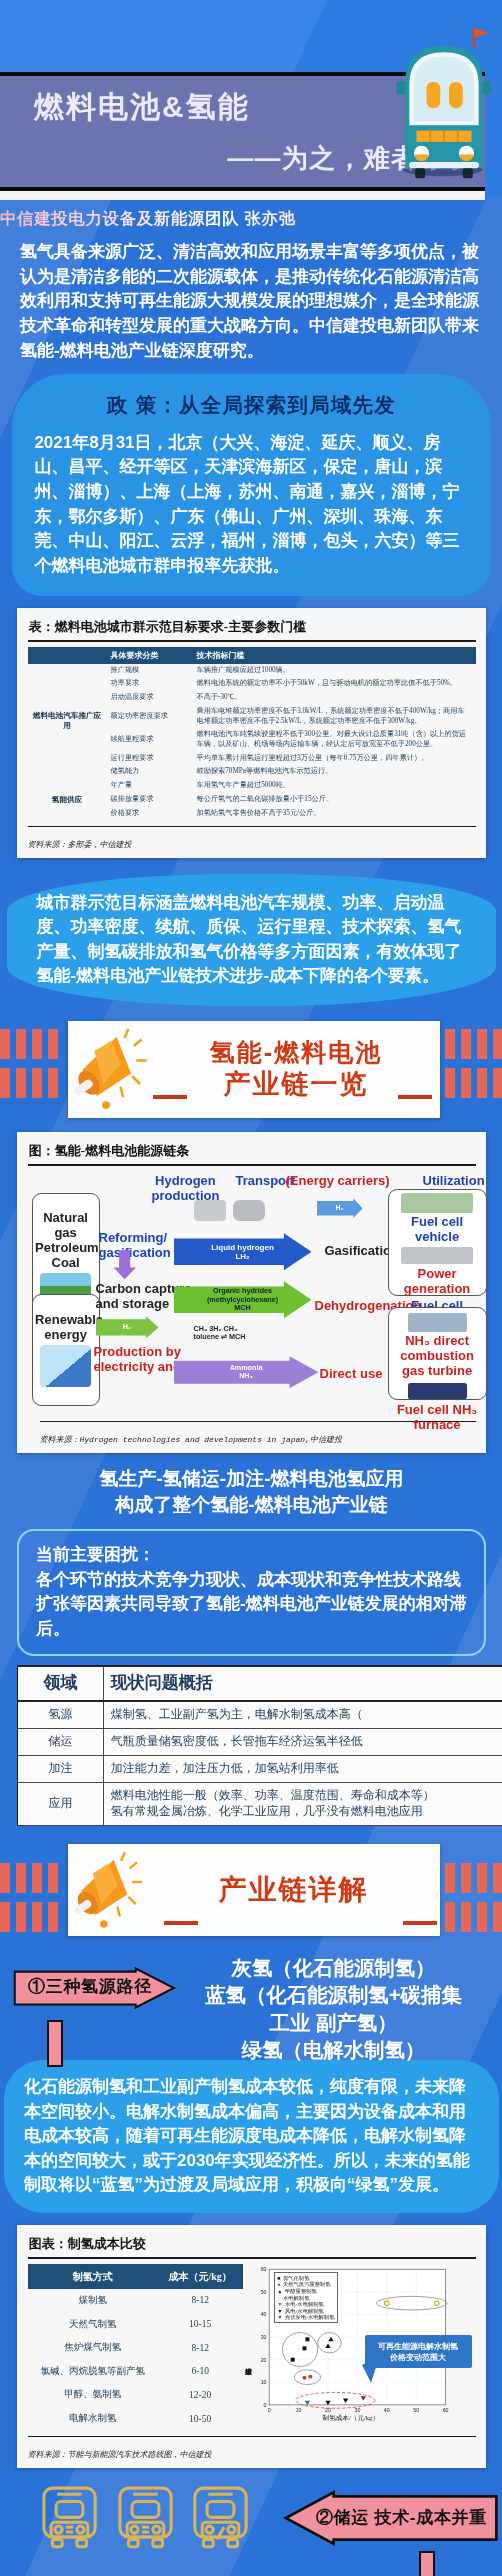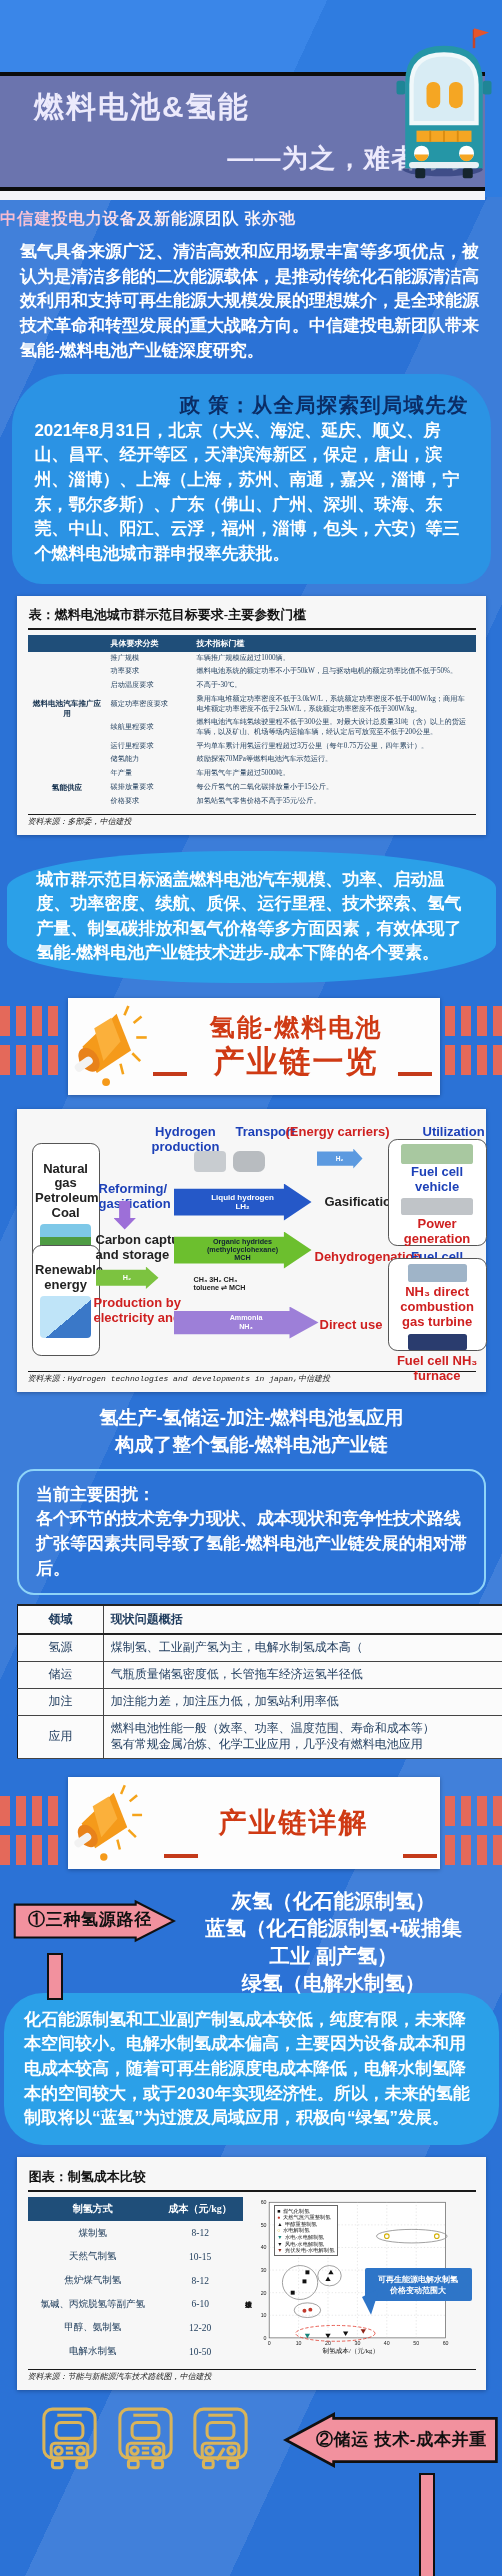--- a/index.html
+++ b/index.html
@@ -23,60 +23,60 @@
   .bus{position:absolute;right:9.2px;top:18.4px;}
   
   .credit{margin-top:10.5px;text-align:left;font-size:16.4px;font-weight:900;letter-spacing:0.7px;
     background:linear-gradient(90deg,#f7b9cf,#ffffff 45%,#f29ab8);-webkit-background-clip:text;background-clip:text;color:#f6b4cc;-webkit-text-fill-color:transparent;}
   .intro-row{display:flex;align-items:center;gap:12px;margin:14.5px 0 0 18.4px;}
   .intro-label{font-size:24px;font-weight:900;color:#fff;letter-spacing:1.3px;}
   .p{color:#fff;font-weight:800;font-size:17px;line-height:1.45;}
   .intro-text{margin:10.5px 20px 0 20px;}
   
   .policy{margin:10.5px 12px 0 12px;background:#2b93e4;border-radius:53px 53px 30px 30px;padding:17px 22.4px 17px 22.4px;}
-  .policy-title{text-align:right;font-size:20.4px;font-weight:900;color:#0b2d66;letter-spacing:1.3px;}
+  .policy-title{text-align:center;font-size:20.4px;font-weight:900;color:#0b2d66;letter-spacing:1.3px;margin-bottom:12px;}
   
   .card{background:#f7f7f7;margin:12px 17px 0 17px;padding:8px 10.5px;box-shadow:0 1.3px 4px rgba(0,0,20,.3);}
   .card-title{font-family:"Liberation Serif",serif;font-weight:bold;color:#111;font-size:13px;
     border-bottom:2px solid #1a1a1a;padding:2.6px 1.3px 4px 1.3px;}
   table{border-collapse:collapse;width:100%;}
   .tbl{margin-top:5.3px;font-family:"Liberation Serif",serif;color:#24415f;}
   .tbl th{background:#1f4e79;color:#fff;font-size:8px;text-align:left;padding:2.6px 4px;font-weight:bold;}
   .tbl td{font-size:7.2px;line-height:1.35;padding:2px 4px;vertical-align:middle;}
   .tbl td.grp{font-weight:bold;color:#16324f;text-align:center;font-size:7.6px;}
   .tbl td.cat{white-space:nowrap;}
   .src{font-family:"Liberation Serif",serif;font-style:italic;font-size:8px;color:#222;
-    border-top:1.3px solid #1a1a1a;margin-top:5.3px;padding-top:1px;}
+    border-top:1.3px solid #1a1a1a;margin-top:5.3px;padding-top:12px;}
   
   .coverage{margin:16px 6.6px 0 6.6px;background:#2ba0e8;border-radius:46% 46% 46% 46% / 28% 28% 30% 30%;padding:17px 30px;}
   
   .banner{position:relative;height:99px;margin-top:14.5px;}
   .banner-card{position:absolute;left:68px;top:0;width:372px;height:97px;background:#fdfdfd;
     box-shadow:0 1.3px 4px rgba(0,0,20,.3);display:flex;align-items:center;}
   .banner-text{flex:1;text-align:center;color:#cf3a14;font-weight:900;line-height:1.15;letter-spacing:2px;}
-  .bt1{font-size:25px;} .bt2{font-size:31px;margin-top:2.6px;}
+  .bt1{font-size:25px;} .bt2{font-size:27px;margin-top:2.6px;}
   .bdash{position:absolute;width:34px;height:4px;background:#c43a1a;bottom:21px;}
   .dashes{position:absolute;top:8px;display:flex;flex-direction:column;gap:9.2px;}
   .dash-row{display:flex;gap:6px;}
   .dash{width:10px;height:30px;background:#e4695a;}
   
   .diagram{position:relative;height:245px;margin-top:4px;font-weight:bold;}
   .dg{position:absolute;font-size:13px;line-height:1.15;}
   .blue{color:#1d41b8;} .red{color:#cf2020;} .dark{color:#222;}
   .dbox{border:1.3px solid #555;border-radius:9.2px;background:#fff;padding:2.6px;text-align:center;}
   .dimg{border-radius:4px;margin:2.6px auto 0 auto;}
   .arrow-r{clip-path:polygon(0 14%,80% 14%,80% 0,100% 50%,80% 100%,80% 86%,0 86%);
     display:flex;align-items:center;justify-content:center;color:#fff;font-weight:bold;}
   
   .summary{margin-top:13px;text-align:center;font-size:19px;font-weight:900;color:#fff;line-height:1.4;}
   .trouble{margin:10.5px 17px 0 17px;border:2px solid #8fd4f8;border-radius:17px;padding:12px 17px;}
   .ptable{margin:9.2px 17px 0 17px;background:#fbfbfb;border-left:1.3px solid #111;}
   .ptable td{font-family:"Liberation Serif",serif;color:#1d3a5c;font-size:12px;padding:5.3px 6.6px;line-height:1.3;
     border-bottom:1.3px solid #444;}
-  .ptable tr:first-child td{font-weight:bold;font-size:12px;border-bottom:2px solid #222;border-top:2px solid #222;border-radius:12px;}
+  .ptable tr:first-child td{font-weight:bold;font-size:17px;border-bottom:2px solid #222;border-top:2px solid #222;border-radius:12px;}
   .ptable td:first-child{width:72px;text-align:center;border-right:1.3px solid #444;}
   
   .signrow{position:relative;height:111px;margin-top:12px;}
   .sign-text{position:absolute;font-weight:900;color:#111;letter-spacing:0.7px;}
   .pole{position:absolute;background:#f2919e;border:2.6px solid #101010;}
   .htypes{position:absolute;left:168px;right:4px;top:5.3px;text-align:center;color:#fff;font-weight:900;font-size:20.4px;line-height:1.35;}
   .blob{background:#2ba0e8;border-radius:39px;padding:14.5px 20px;margin:0 4px;}
   
   .cc-wrap{display:flex;gap:1px;margin-top:5.3px;}
   .cost-tbl{width:217px;font-family:"Liberation Serif",serif;color:#24415f;}
@@ -244,20 +244,21 @@
       <div class="banner-text">
         <div class="bt1">氢能-燃料电池</div>
         <div class="bt2">产业链一览</div>
       </div>
     </div>
     <div class="bdash" style="left:153px;"></div>
     <div class="bdash" style="right:71px;"></div>
   </div>
 
   <div class="card">
+    <div class="card-title">图：氢能-燃料电池能源链条</div>
     <div class="diagram">
       <div class="dg blue pre" style="left:124px;top:4px;text-align:center;">Hydrogen
 production</div>
       <div class="dg blue" style="left:208px;top:4px;">Transport</div>
       <div class="dg red" style="left:258px;top:4px;">(Energy carriers)</div>
       <div class="dg blue" style="left:395px;top:4px;">Utilization</div>
 
       <div class="dg dbox pre dark" style="left:4px;top:22.4px;width:61px;">
         <span class="pre">Natural gas
 Petroleum
@@ -304,21 +305,21 @@
         <div class="blue" style="margin-top:2.6px;">Fuel cell</div>
       </div>
       <div class="dg dbox" style="left:360px;top:137px;width:92px;height:86px;">
         <div style="width:59px;height:18.4px;background:#9fb4c8;border-radius:2.6px;margin:2.6px auto;"></div>
         <div class="red pre">NH₃ direct combustion
 gas turbine</div>
         <div style="width:59px;height:16px;background:#2a3c6e;border-radius:2.6px;margin:4px auto;"></div>
         <div class="red">Fuel cell NH₃ furnace</div>
       </div>
     </div>
-    <div class="src" style="font-family:'Liberation Mono',monospace;">资料来源：Hydrogen technologies and developments in japan,中信建投</div>
+    <div class="src" style="font-family:'Liberation Mono',monospace;margin-left:12px;">资料来源：Hydrogen technologies and developments in japan,中信建投</div>
   </div>
 
   <div class="summary pre">氢生产-氢储运-加注-燃料电池氢应用
 构成了整个氢能-燃料电池产业链</div>
 
   <div class="trouble">
     <div class="p pre">当前主要困扰：
 各个环节的技术竞争力现状、成本现状和竞争性技术路线扩张等因素共同导致了氢能-燃料电池产业链发展的相对滞后。</div>
   </div>
 

